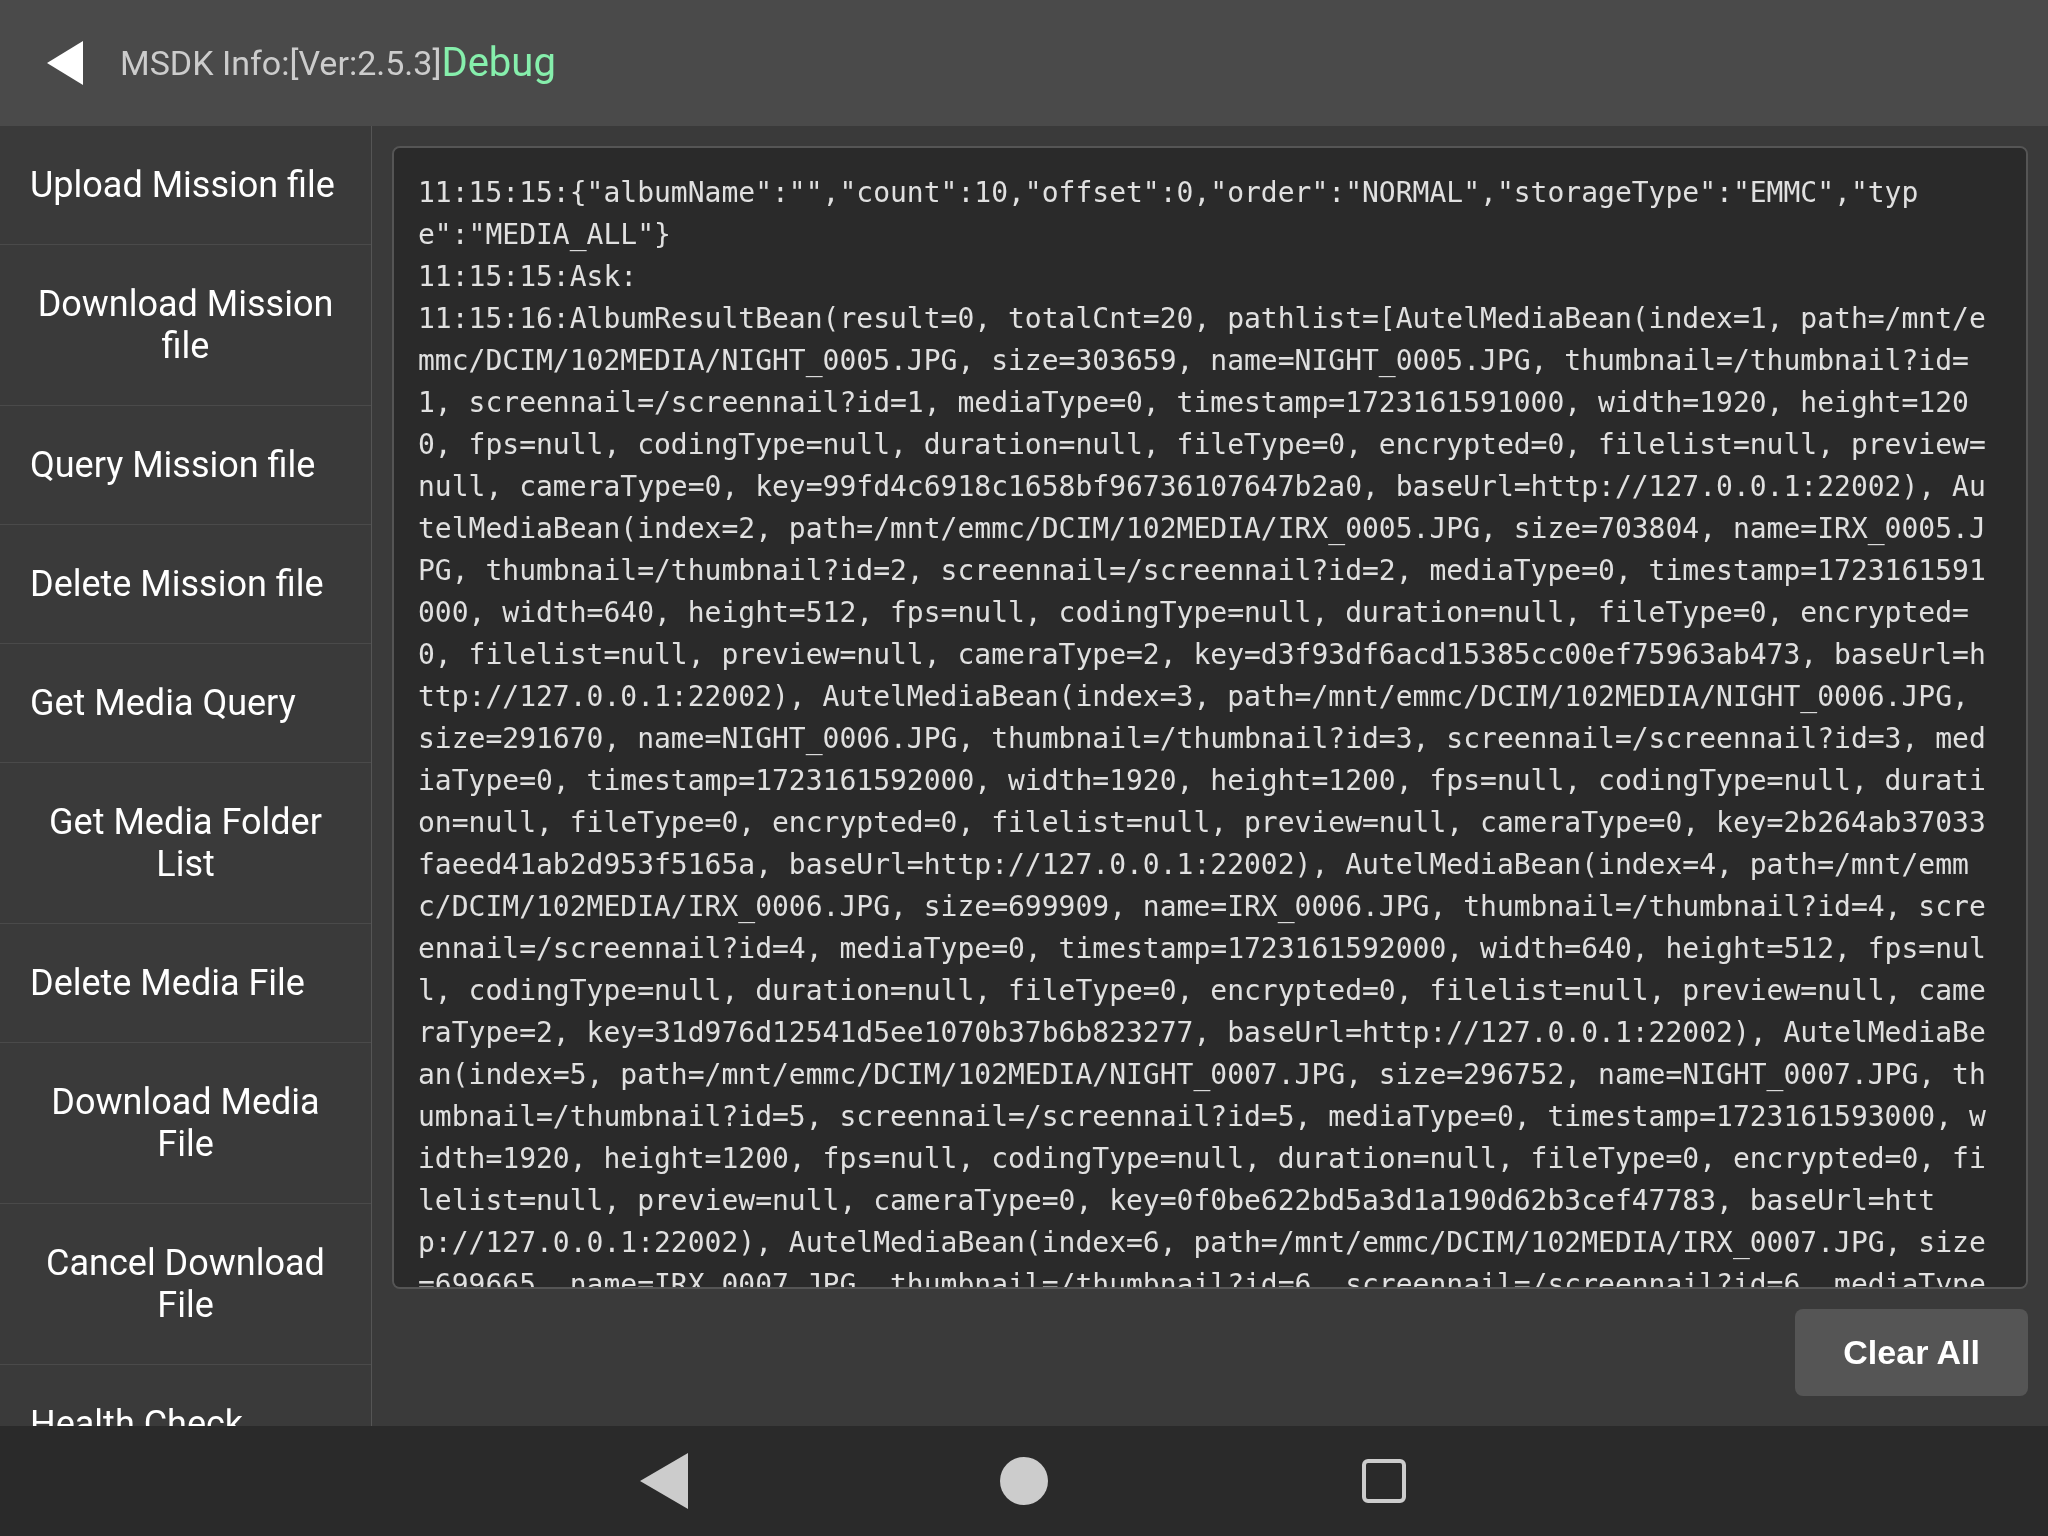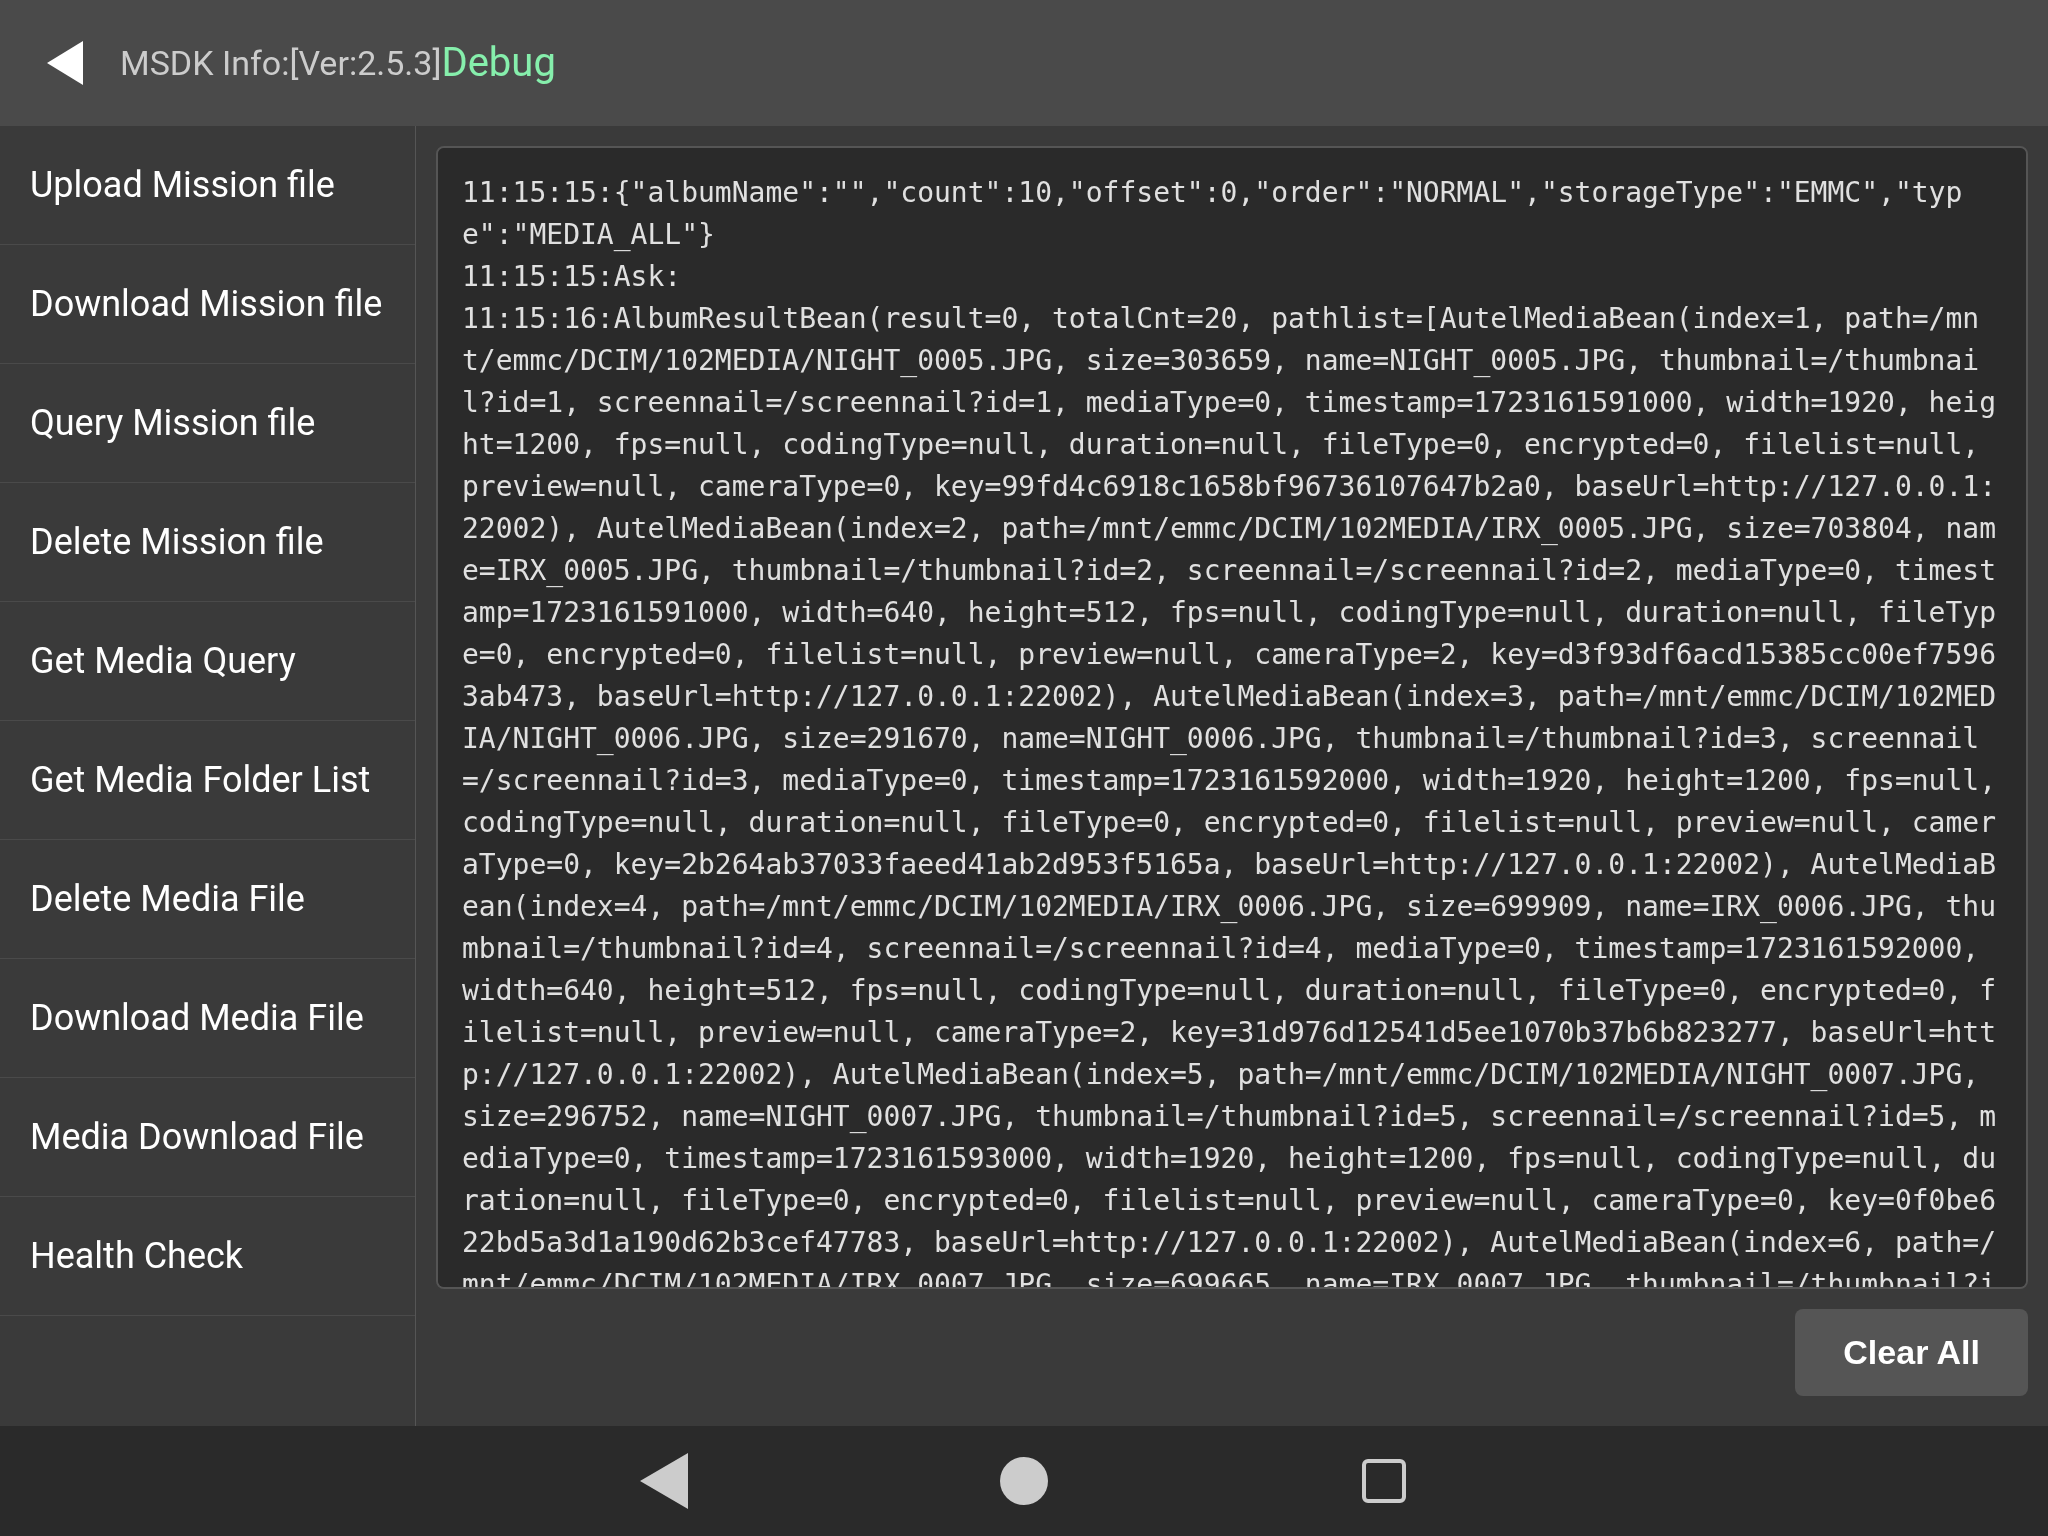--- a/index.html
+++ b/index.html
@@ -61,21 +61,21 @@
 
     
     .main-content {
       display: flex;
       flex: 1;
       overflow: hidden;
     }
 
     
     .sidebar {
-      width: 416px;
+      width: 372px;
       background-color: #3a3a3a;
       display: flex;
       flex-direction: column;
       flex-shrink: 0;
       border-right: 1px solid #555;
       text-align: center;
     }
 
     .sidebar-item {
       padding: 38px 30px;
@@ -205,21 +205,21 @@
     <div class="sidebar-item">
       <span>Get Media Folder List</span>
     </div>
     <div class="sidebar-item">
       <span>Delete Media File</span>
     </div>
     <div class="sidebar-item">
       <span>Download Media File</span>
     </div>
     <div class="sidebar-item">
-      <span>Media Download File</span>
+      <span>Cancel Download File</span>
     </div>
     <div class="sidebar-item">
       <span>Health Check</span>
     </div>
   </div>
 
   <div class="output-area">
     <div class="debug-log">11:15:15:{"albumName":"","count":10,"offset":0,"order":"NORMAL","storageType":"EMMC","type":"MEDIA_ALL"}
 11:15:15:Ask:
 11:15:16:AlbumResultBean(result=0, totalCnt=20, pathlist=[AutelMediaBean(index=1, path=/mnt/emmc/DCIM/102MEDIA/NIGHT_0005.JPG, size=303659, name=NIGHT_0005.JPG, thumbnail=/thumbnail?id=1, screennail=/screennail?id=1, mediaType=0, timestamp=1723161591000, width=1920, height=1200, fps=null, codingType=null, duration=null, fileType=0, encrypted=0, filelist=null, preview=null, cameraType=0, key=99fd4c6918c1658bf96736107647b2a0, baseUrl=http://127.0.0.1:22002), AutelMediaBean(index=2, path=/mnt/emmc/DCIM/102MEDIA/IRX_0005.JPG, size=703804, name=IRX_0005.JPG, thumbnail=/thumbnail?id=2, screennail=/screennail?id=2, mediaType=0, timestamp=1723161591000, width=640, height=512, fps=null, codingType=null, duration=null, fileType=0, encrypted=0, filelist=null, preview=null, cameraType=2, key=d3f93df6acd15385cc00ef75963ab473, baseUrl=http://127.0.0.1:22002), AutelMediaBean(index=3, path=/mnt/emmc/DCIM/102MEDIA/NIGHT_0006.JPG, size=291670, name=NIGHT_0006.JPG, thumbnail=/thumbnail?id=3, screennail=/screennail?id=3, mediaType=0, timestamp=1723161592000, width=1920, height=1200, fps=null, codingType=null, duration=null, fileType=0, encrypted=0, filelist=null, preview=null, cameraType=0, key=2b264ab37033faeed41ab2d953f5165a, baseUrl=http://127.0.0.1:22002), AutelMediaBean(index=4, path=/mnt/emmc/DCIM/102MEDIA/IRX_0006.JPG, size=699909, name=IRX_0006.JPG, thumbnail=/thumbnail?id=4, screennail=/screennail?id=4, mediaType=0, timestamp=1723161592000, width=640, height=512, fps=null, codingType=null, duration=null, fileType=0, encrypted=0, filelist=null, preview=null, cameraType=2, key=31d976d12541d5ee1070b37b6b823277, baseUrl=http://127.0.0.1:22002), AutelMediaBean(index=5, path=/mnt/emmc/DCIM/102MEDIA/NIGHT_0007.JPG, size=296752, name=NIGHT_0007.JPG, thumbnail=/thumbnail?id=5, screennail=/screennail?id=5, mediaType=0, timestamp=1723161593000, width=1920, height=1200, fps=null, codingType=null, duration=null, fileType=0, encrypted=0, filelist=null, preview=null, cameraType=0, key=0f0be622bd5a3d1a190d62b3cef47783, baseUrl=http://127.0.0.1:22002), AutelMediaBean(index=6, path=/mnt/emmc/DCIM/102MEDIA/IRX_0007.JPG, size=699665, name=IRX_0007.JPG, thumbnail=/thumbnail?id=6, screennail=/screennail?id=6, mediaType=0, timestamp=1723161593000, width=640, height=512, fps=null, codingType=null, duration=null, fileType=0, encrypted=0, filelist=null, preview=null, cameraType=2, key=0f33788e06a92681995891b560aaa667, baseUrl=http://127.0.0.1:22002), AutelMediaBean(index=7, path=/mnt/emmc/DCIM/102MEDIA/NIGHT_0008.JPG, size=306950, name=NIGHT_0008.JPG, thumbnail=/thumbnail?id=7, screennail=/screennail?id=7, mediaType=0, timestamp=1723161594000, width=1920, height=1200, fps=null, codingType=null, duration=null, fileType=0, encrypted=0, filelist=null, preview=null, cameraType=0,</div>

